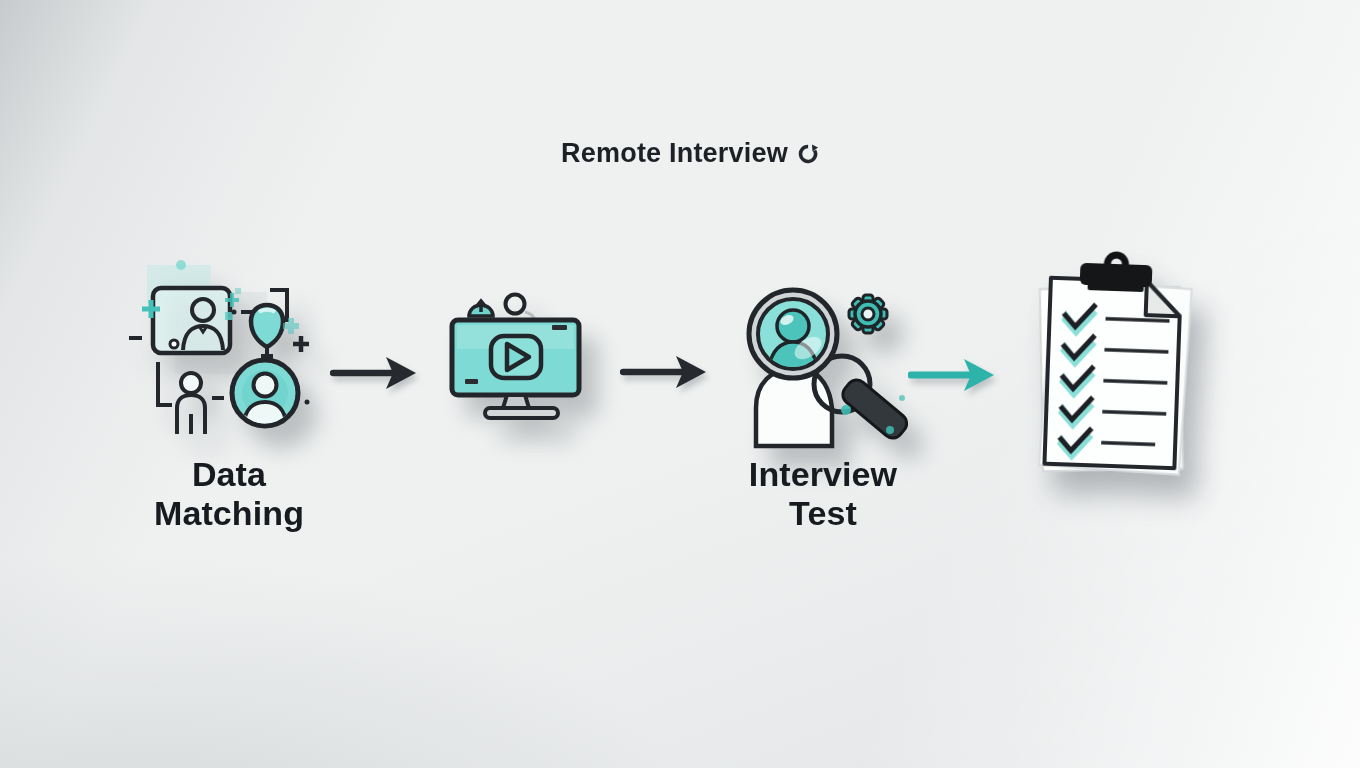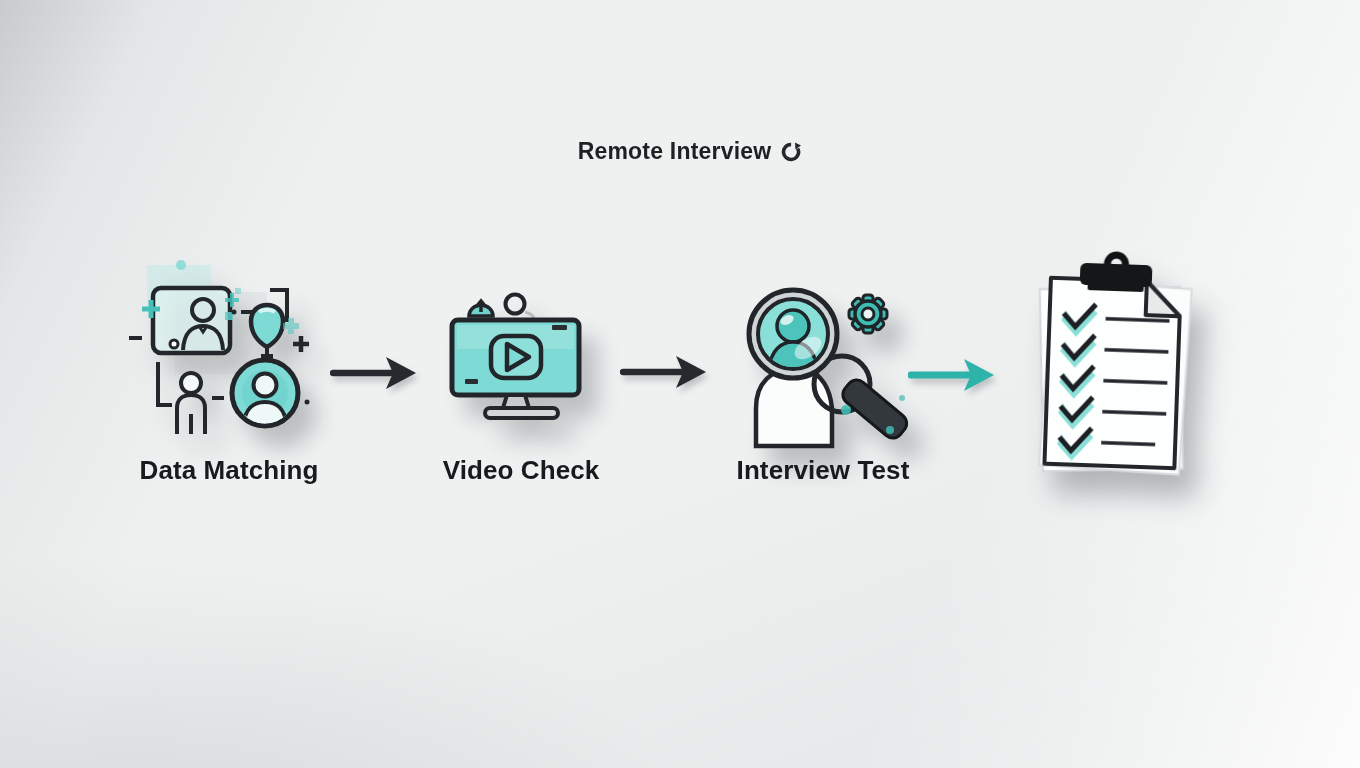--- a/index.html
+++ b/index.html
@@ -12,28 +12,28 @@
       linear-gradient(160deg, rgba(255,255,255,0) 55%, rgba(206,209,212,.38) 100%),
       radial-gradient(1100px 600px at 8% 115%, rgba(186,190,193,.5), rgba(186,190,193,0) 55%),
       #eff1f1;
   }
   .title-wrap{
     position:absolute;top:138px;left:0;width:100%;
     display:flex;align-items:center;justify-content:center;gap:9px;
     transform:translateX(10px);
   }
   .title-text{
-    font-size:23px;font-weight:600;color:#1d2126;letter-spacing:.2px;
+    font-size:27px;font-weight:600;color:#1d2126;letter-spacing:.2px;
   }
   .step-icon{position:absolute;filter:drop-shadow(16px 20px 11px rgba(104,110,116,.38));}
   .clipboard{filter:drop-shadow(14px 22px 14px rgba(100,106,112,.45));transform:rotate(2deg);}
   .arrow{position:absolute;filter:drop-shadow(3px 5px 3px rgba(120,125,130,.4));}
   .step-label{
     position:absolute;top:455px;text-align:center;
-    font-size:26px;font-weight:700;color:#171a1e;letter-spacing:.1px;
+    font-size:34px;font-weight:700;color:#171a1e;letter-spacing:.1px;
   }
   .lbl-1{left:121px;width:216px;}
   .lbl-2{left:421px;width:200px;}
   .lbl-3{left:713px;width:220px;}
 </style>
 </head>
 <body>
 
 <div class="canvas">
 
@@ -134,21 +134,20 @@
       <rect x="107" y="47" width="15" height="5" rx="1" fill="#2a2e32"></rect>
       <rect x="20" y="101" width="13" height="5" rx="1" fill="#2a2e32"></rect>
       <g>
         <rect x="46" y="58" width="50" height="42" rx="13" fill="#8ce0da" stroke="#22262a" stroke-width="4.5"></rect>
         <path d="M62,66 L62,92 L84,79 Z" fill="#7edad4" stroke="#22262a" stroke-width="4.5" stroke-linejoin="round"></path>
       </g>
       <path d="M62,117 L58,130 H84 L80,117 Z" fill="#c7cbcd" stroke="#22262a" stroke-width="4"></path>
       <rect x="40" y="130" width="73" height="10" rx="5" fill="#d4d7d8" stroke="#22262a" stroke-width="4"></rect>
     </g>
   </svg>
-  <div class="step-label lbl-2">Video Check</div>
 
   <svg class="arrow" style="left:620px;top:350px" width="95" height="44" viewBox="0 0 95 44">
     <line x1="3" y1="22" x2="66" y2="22" stroke="#26292d" stroke-width="6.5" stroke-linecap="round"></line>
     <polygon points="56,6 86,22 56,38 63,22" fill="#26292d"></polygon>
   </svg>
 
   <svg class="step-icon" style="left:742px;top:278px" width="175" height="175" viewBox="0 0 175 175">
 
     <path d="M14,168 L14,130 C14,104 30,92 50,90 L66,92 C82,98 88,112 90,130 L90,168 Z" fill="#fbfdfd" stroke="#22262a" stroke-width="4.5"></path>
 

